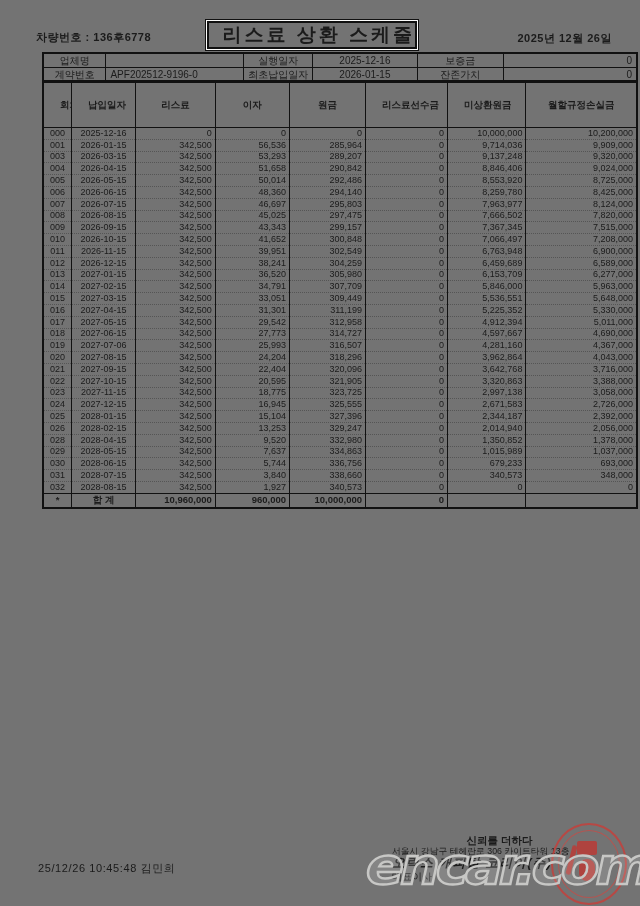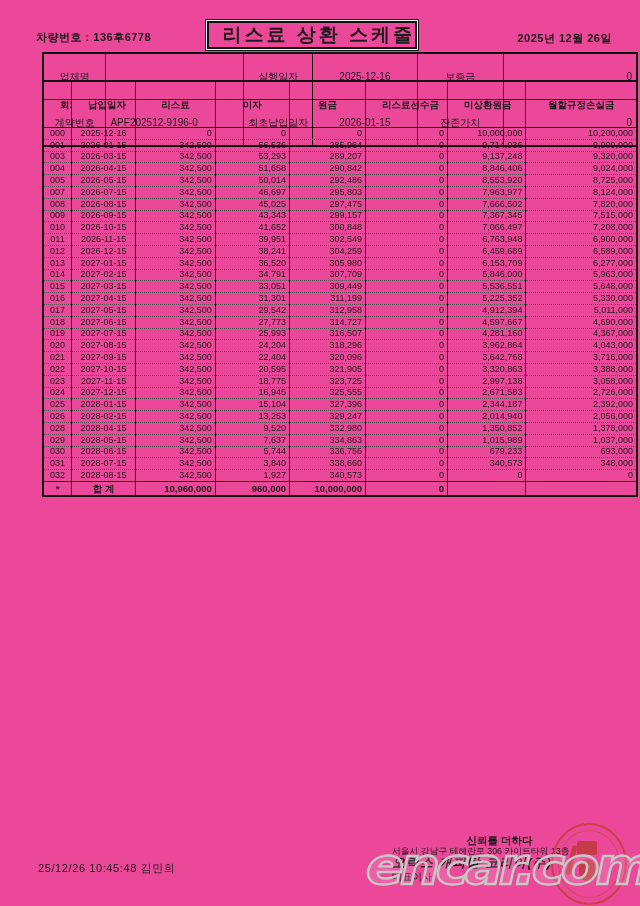--- a/index.html
+++ b/index.html
@@ -1,37 +1,37 @@
 <!DOCTYPE html>
 <html><head>
 <meta charset="utf-8">
 <style>
   html,body{margin:0;padding:0;background:#ffffff;}
   .page{
-    position:relative;width:640px;height:906px;background:#ec4899;
+    position:relative;width:640px;height:906px;background:#737373;
     font-family:"Liberation Sans",sans-serif;color:#1b1b1b;overflow:hidden;
   }
   
   .vehicle-no{position:absolute;left:36px;top:30px;font-size:11px;font-weight:bold;letter-spacing:.5px;}
   .title-box{
     position:absolute;left:207px;top:21px;width:206px;height:24px;
     border:2px solid #111;box-shadow:0 0 0 1px #fdfdfc,0 0 0 2px #111;
     display:flex;align-items:center;justify-content:flex-end;
   }
   .title-box span{font-size:19px;font-weight:bold;letter-spacing:3px;white-space:nowrap;}
   .print-date{position:absolute;right:28px;top:31px;font-size:11px;font-weight:bold;letter-spacing:.5px;margin-left:42px;}
 
   
   table{border-collapse:collapse;table-layout:fixed;}
   .info-table{
     position:absolute;left:42px;top:52px;width:596px;
     font-size:10px;border:2px solid #111;
   }
   .info-table td{border:1px solid #111;height:13px;padding:0 4px;line-height:1;white-space:nowrap;overflow:hidden;}
-  .info-table .lbl{text-align:center;padding:16px 2px;}
+  .info-table .lbl{text-align:center;padding:0 2px;}
   .left{text-align:left;} .ctr{text-align:center;} .rgt{text-align:right;}
 
   .sched{
     position:absolute;left:42px;top:80px;width:596px;
     font-size:9px;border:2px solid #111;
   }
   .sched th{
     border:1px solid #111;height:13px;font-size:9.5px;font-weight:bold;
     padding:16px;line-height:1;white-space:nowrap;overflow:hidden;
   }
@@ -182,20 +182,30 @@
           <td class="ctr">005</td>
           <td class="ctr">2026-05-15</td>
           <td class="num">342,500</td>
           <td class="num">50,014</td>
           <td class="num">292,486</td>
           <td class="num">0</td>
           <td class="num">8,553,920</td>
           <td class="num">8,725,000</td>
         </tr>
         <tr>
+          <td class="ctr">006</td>
+          <td class="ctr">2026-06-15</td>
+          <td class="num">342,500</td>
+          <td class="num">48,360</td>
+          <td class="num">294,140</td>
+          <td class="num">0</td>
+          <td class="num">8,259,780</td>
+          <td class="num">8,425,000</td>
+        </tr>
+        <tr>
           <td class="ctr">007</td>
           <td class="ctr">2026-07-15</td>
           <td class="num">342,500</td>
           <td class="num">46,697</td>
           <td class="num">295,803</td>
           <td class="num">0</td>
           <td class="num">7,963,977</td>
           <td class="num">8,124,000</td>
         </tr>
         <tr>
@@ -303,21 +313,21 @@
           <td class="ctr">2027-06-15</td>
           <td class="num">342,500</td>
           <td class="num">27,773</td>
           <td class="num">314,727</td>
           <td class="num">0</td>
           <td class="num">4,597,667</td>
           <td class="num">4,690,000</td>
         </tr>
         <tr>
           <td class="ctr">019</td>
-          <td class="ctr">2027-07-15</td>
+          <td class="ctr">2027-07-06</td>
           <td class="num">342,500</td>
           <td class="num">25,993</td>
           <td class="num">316,507</td>
           <td class="num">0</td>
           <td class="num">4,281,160</td>
           <td class="num">4,367,000</td>
         </tr>
         <tr>
           <td class="ctr">020</td>
           <td class="ctr">2027-08-15</td>

